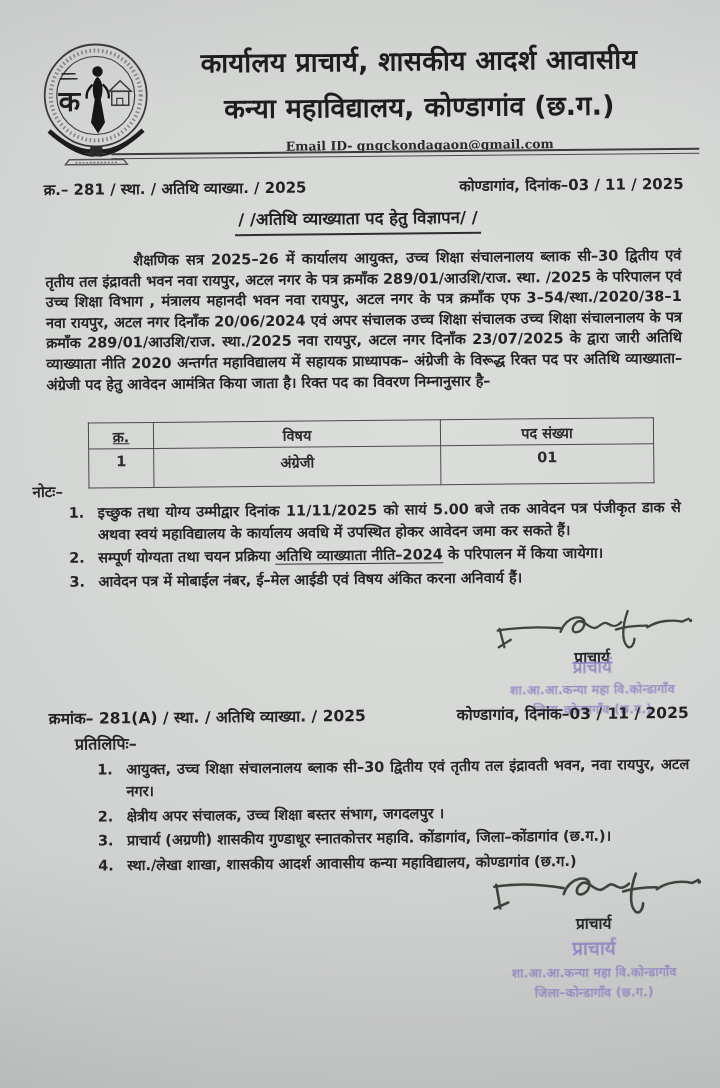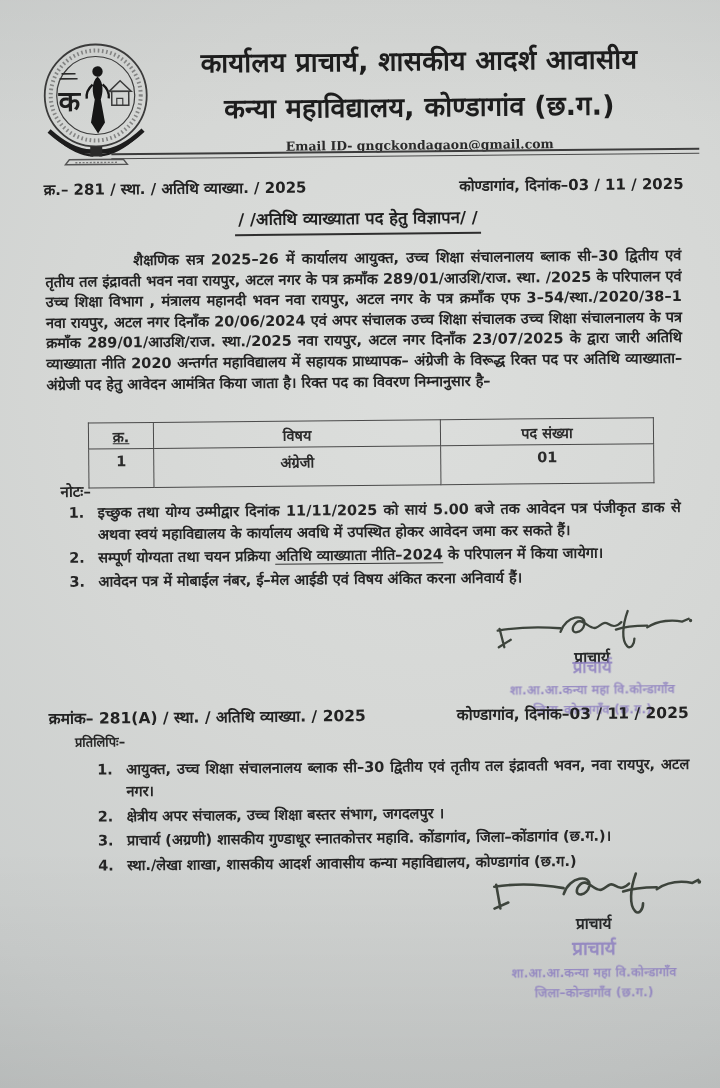--- a/index.html
+++ b/index.html
@@ -37,31 +37,31 @@
     text-align:justify;text-indent:88px;font-weight:600;color:#242424;}
   .para b{font-weight:bold;}
 
   table.vtable{left:88px;top:420px;width:566px;border-collapse:collapse;}
   .vtable th,.vtable td{border:1.7px solid #4a4a4a;font-size:14.5px;font-weight:bold;
     text-align:center;color:#2b2b2b;}
   .vtable th{height:23px;}
   .vtable td{height:33px;vertical-align:top;padding-top:4px;}
   .col-sno{width:62px;text-decoration:underline;} .col-sub{width:284px;}
 
-  .note-label{left:60px;top:478px;font-size:15px;font-weight:bold;}
+  .note-label{left:32px;top:478px;font-size:15px;font-weight:bold;}
   .list{width:612px;}
   .notes{left:68px;top:500px;}
   .copies{left:94px;top:757px;width:592px;}
   .lrow{display:flex;font-size:14.5px;font-weight:600;line-height:21.5px;margin-bottom:2px;color:#252525;}
   .copies .lrow{line-height:21.8px;margin-bottom:3px;}
   .lnum{flex:none;width:22px;}
   .ltext{flex:1;text-align:justify;padding-left:7px;}
   .ltext .bold-u{font-weight:bold;border-bottom:1.6px solid #333;}
 
-  .copy-label{left:72px;top:730px;font-size:13px;font-weight:bold;}
+  .copy-label{left:72px;top:730px;font-size:16px;font-weight:bold;}
 
   
   .sig{text-align:center;}
   .sig1{left:472px;top:608px;width:236px;}
   .sig2{left:466px;top:870px;width:246px;}
   .sig svg{display:block;margin:0 auto;}
   .desig{font-size:15.5px;font-weight:bold;color:#27292a;margin-top:-8px;}
   .stamp{color:#8d7fc0;opacity:0.85;filter:blur(0.3px);font-weight:bold;}
   .stamp-desig1{font-size:17px;margin-top:-13px;}
   .stamp-desig2{font-size:19px;margin-top:1px;}

